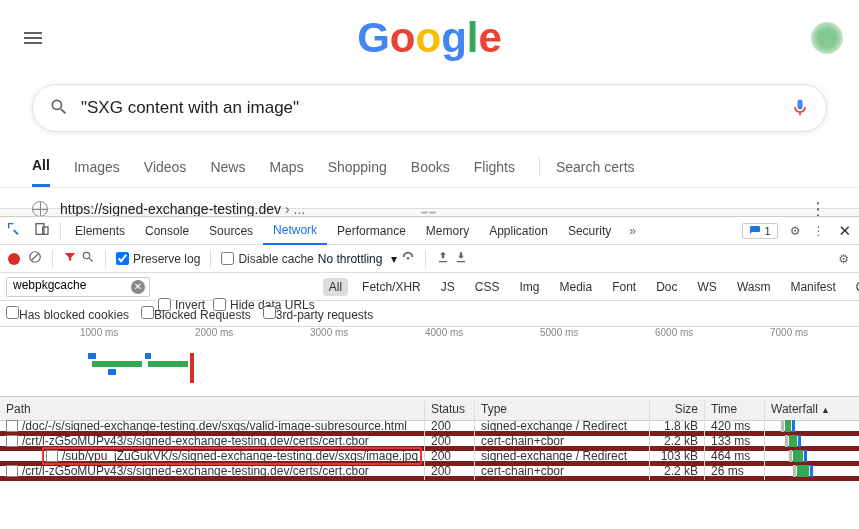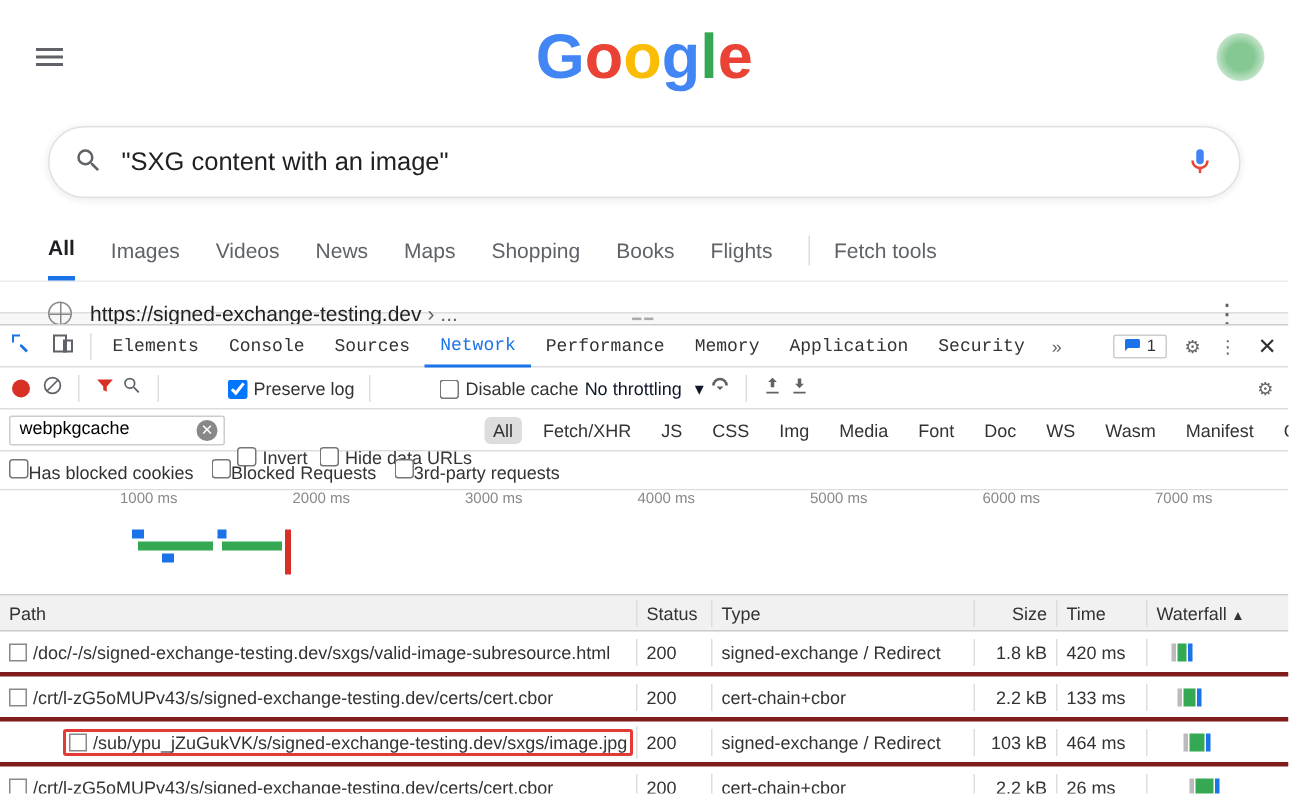--- a/index.html
+++ b/index.html
@@ -33,36 +33,36 @@
 .globe::after { content:""; position:absolute; top:50%; left:0; right:0; height:1px; background:#888;}
 .result-caret { margin-left: 4px; color:#5f6368;}
 .result-more { margin-left:auto; margin-right: 0; color:#5f6368; cursor:pointer; font-size:18px;}
 .drag-handle { display:flex; justify-content:center; align-items:center; height:8px; border-top:1px solid #ddd; background:#f7f7f7; color:#aaa; cursor:ns-resize; font-size:10px; letter-spacing:2px;}
 
 
 .devtools { border-top: 1px solid #ccc; background:#fff; position:relative; height:321px;}
 .dt-top { display:flex; align-items:center; height:28px; border-bottom:1px solid #ddd; font-size:12px; color:#333; }
 .dt-top .isel, .dt-top .dev-icon { padding: 0 6px; }
 .dt-top svg { width:16px; height:16px; fill:#5f6368; }
-.dt-panel-tab { padding: 6px 10px; cursor:pointer;font-family:Liberation Mono, monospace; }
+.dt-panel-tab { padding: 6px 10px; cursor:pointer; }
 .dt-panel-tab.active { border-bottom: 2px solid #1a73e8; color:#1a73e8;}
 .dt-top .spacer{flex:1;}
 .dt-top .chev{padding:0 8px; color:#666;}
 .issue-badge{display:flex; align-items:center; gap:4px; padding:1px 6px; border:1px solid #ccc; border-radius:2px; font-size:11px; margin-right:6px; cursor:pointer;}
 .issue-badge svg{width:12px;height:12px;fill:#1a73e8;}
 .dt-icon-btn{padding:0 6px; cursor:pointer; color:#666;}
 .dt-close{padding:0 8px; cursor:pointer; color:#333; font-size:15px;}
 
 .net-toolbar { display:flex; align-items:center; height:28px; border-bottom:1px solid #ddd; font-size:12px; padding:0 4px; gap:4px;}
 .net-toolbar .rec{width:12px;height:12px; border-radius:50%; background:#d93025; margin:0 4px;}
 .net-toolbar .clear svg{width:14px;height:14px; fill:#5f6368;}
 .net-toolbar .filter-icon svg{width:14px;height:14px; fill:#d93025;}
 .net-toolbar .search-sm svg{width:14px;height:14px; fill:#5f6368;}
 .net-toolbar .sep{width:1px;height:18px; background:#ddd; margin:0 6px;}
-.net-toolbar .cb{display:flex;align-items:flex-end;gap:4px;margin-left:36px;}
+.net-toolbar .cb{display:flex;align-items:flex-start;gap:4px;}
 .net-toolbar .select{display:flex;align-items:center;gap:2px;color:#0f172a;}
 .net-toolbar .icon-btn svg{width:14px;height:14px;fill:#5f6368;}
 .net-toolbar .spacer{flex:1;}
 
 .filter-row { display:flex; align-items:center; height:28px; border-bottom:1px solid #ddd; font-size:12px; padding:0 6px; gap:8px; flex-wrap:nowrap;}
 .filter-input { width:160px; height:20px; border:1px solid #ccc; padding:0 6px; font-size:12px; border-radius:2px; position:relative;}
 .filter-input input{border:none;outline:none;width:130px;font-size:12px;}
 .filter-clear{position:absolute; right:4px; top:2px; width:14px;height:14px; border-radius:50%; background:#888; color:#fff; font-size:10px; display:flex;align-items:center;justify-content:center; cursor:pointer;}
 .filter-row .cb{display:flex;align-items:center;gap:4px; white-space:nowrap;margin-top:36px;}
 .type-chip { padding: 2px 6px; border-radius:4px; cursor:pointer; white-space:nowrap;}
@@ -77,21 +77,21 @@
 
 .net-table { font-size:12px; }
 .net-header { display:flex; background:#f1f1f1; border-bottom:1px solid #ccc; height:24px; align-items:center;}
 .net-header div, .net-row div.cell{padding:2px 6px; overflow:hidden; text-overflow:ellipsis; white-space:nowrap;}
 .col-path{width:425px; border-right:1px solid #ddd;}
 .col-status{width:50px; border-right:1px solid #ddd;}
 .col-type{width:175px; border-right:1px solid #ddd;}
 .col-size{width:55px; text-align:right; border-right:1px solid #ddd;}
 .col-time{width:60px; border-right:1px solid #ddd;}
 .col-wf{flex:1;}
-.net-row{display:flex; height:30px; align-items:center; border-bottom:3px solid #7f1d1d;}
+.net-row{display:flex; height:15px; align-items:center; border-bottom:5px solid #7f1d1d;}
 .net-row .path{display:flex;align-items:center; gap:4px;}
 .net-row .path .chk{width:12px;height:12px;border:1px solid #888;}
 .net-row.highlighted .path-box{border:2px solid #e53935; border-radius:2px; padding:0px 2px; margin-left:-4px;}
 .wf-bar{display:flex;align-items:center;height:12px;gap:1px;}
 .wf-bar span{display:inline-block;height:12px;}
 .sort-arrow{font-size:9px;margin-left:3px;}
 </style>
 </head>
 <body>
 
@@ -127,21 +127,21 @@
   <div class="tabs">
     <span class="tab active">All</span>
     <span class="tab">Images</span>
     <span class="tab">Videos</span>
     <span class="tab">News</span>
     <span class="tab">Maps</span>
     <span class="tab">Shopping</span>
     <span class="tab">Books</span>
     <span class="tab">Flights</span>
     <span class="tab-sep"></span>
-    <span class="tab">Fetch tools</span>
+    <span class="tab">Search certs</span>
   </div>
   <div class="result-row">
     <span class="globe"></span>
     <span>https://signed-exchange-testing.dev</span>
     <span class="result-caret">› ...</span>
     <span class="result-more">⋮</span>
   </div>
 </div>
 <div class="drag-handle">━━</div>
 

